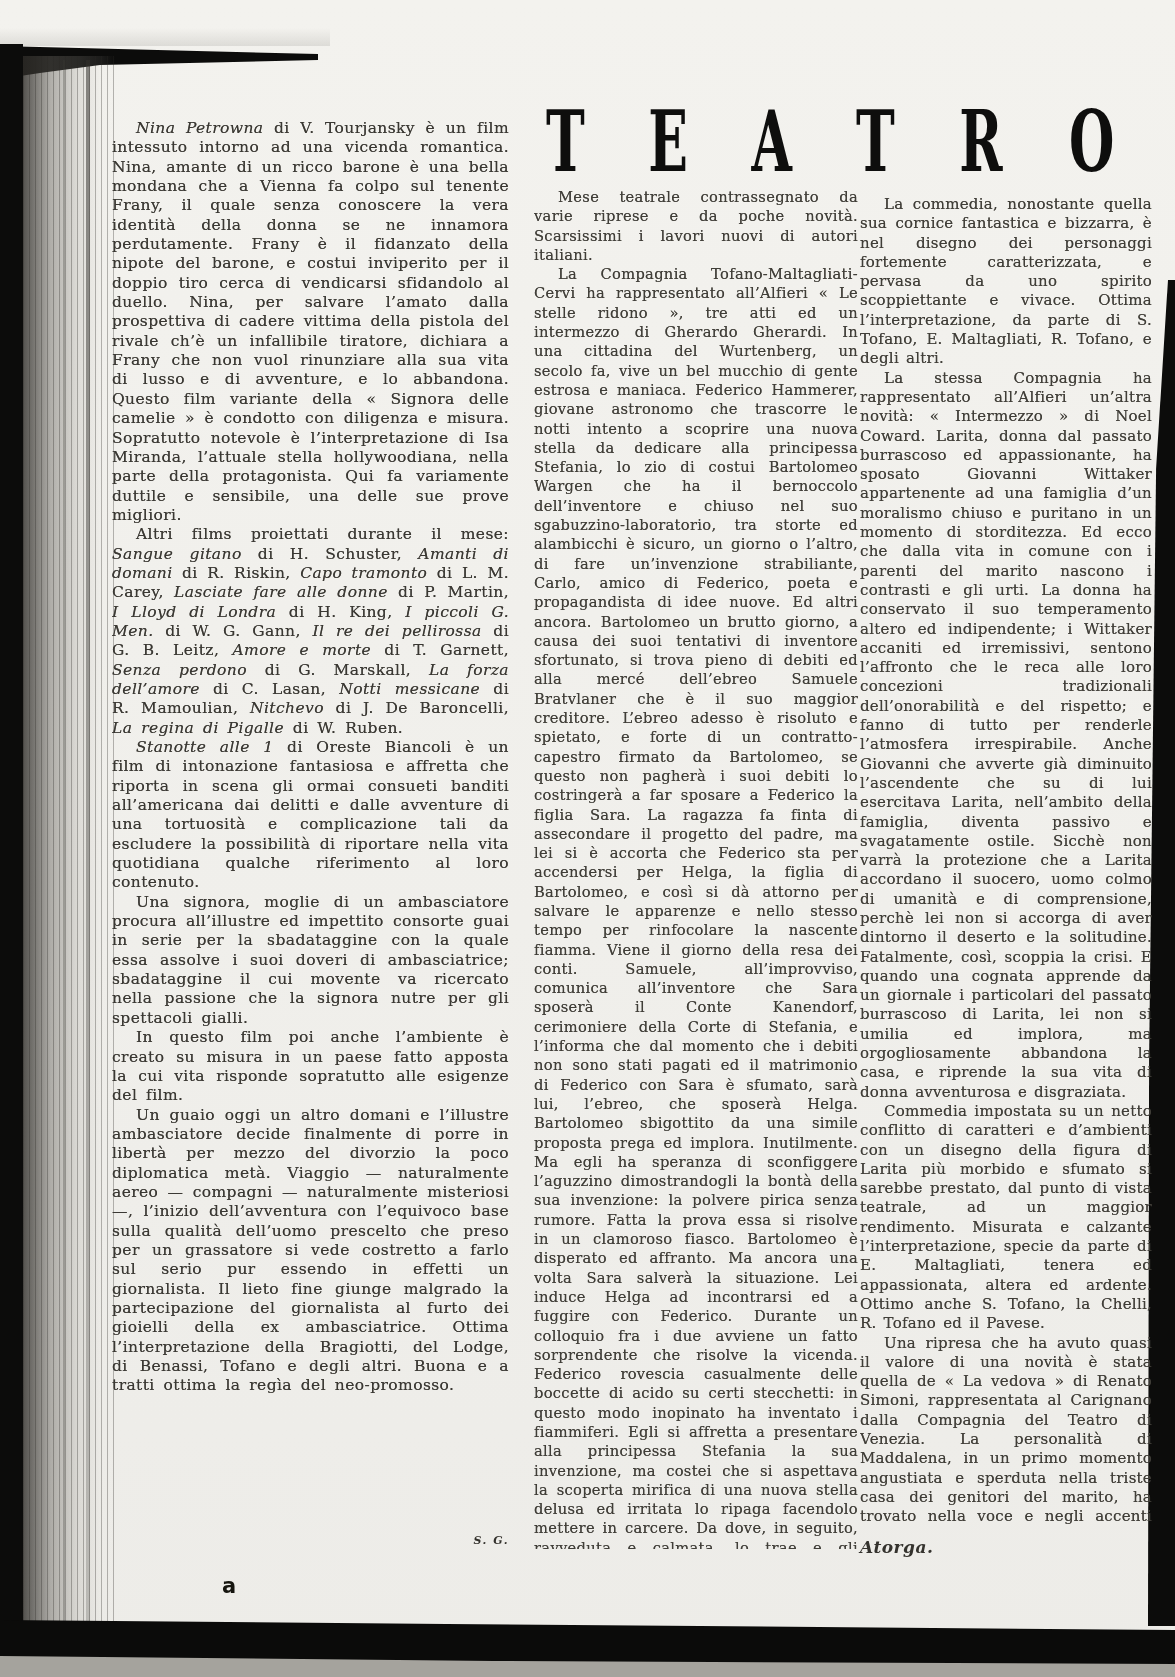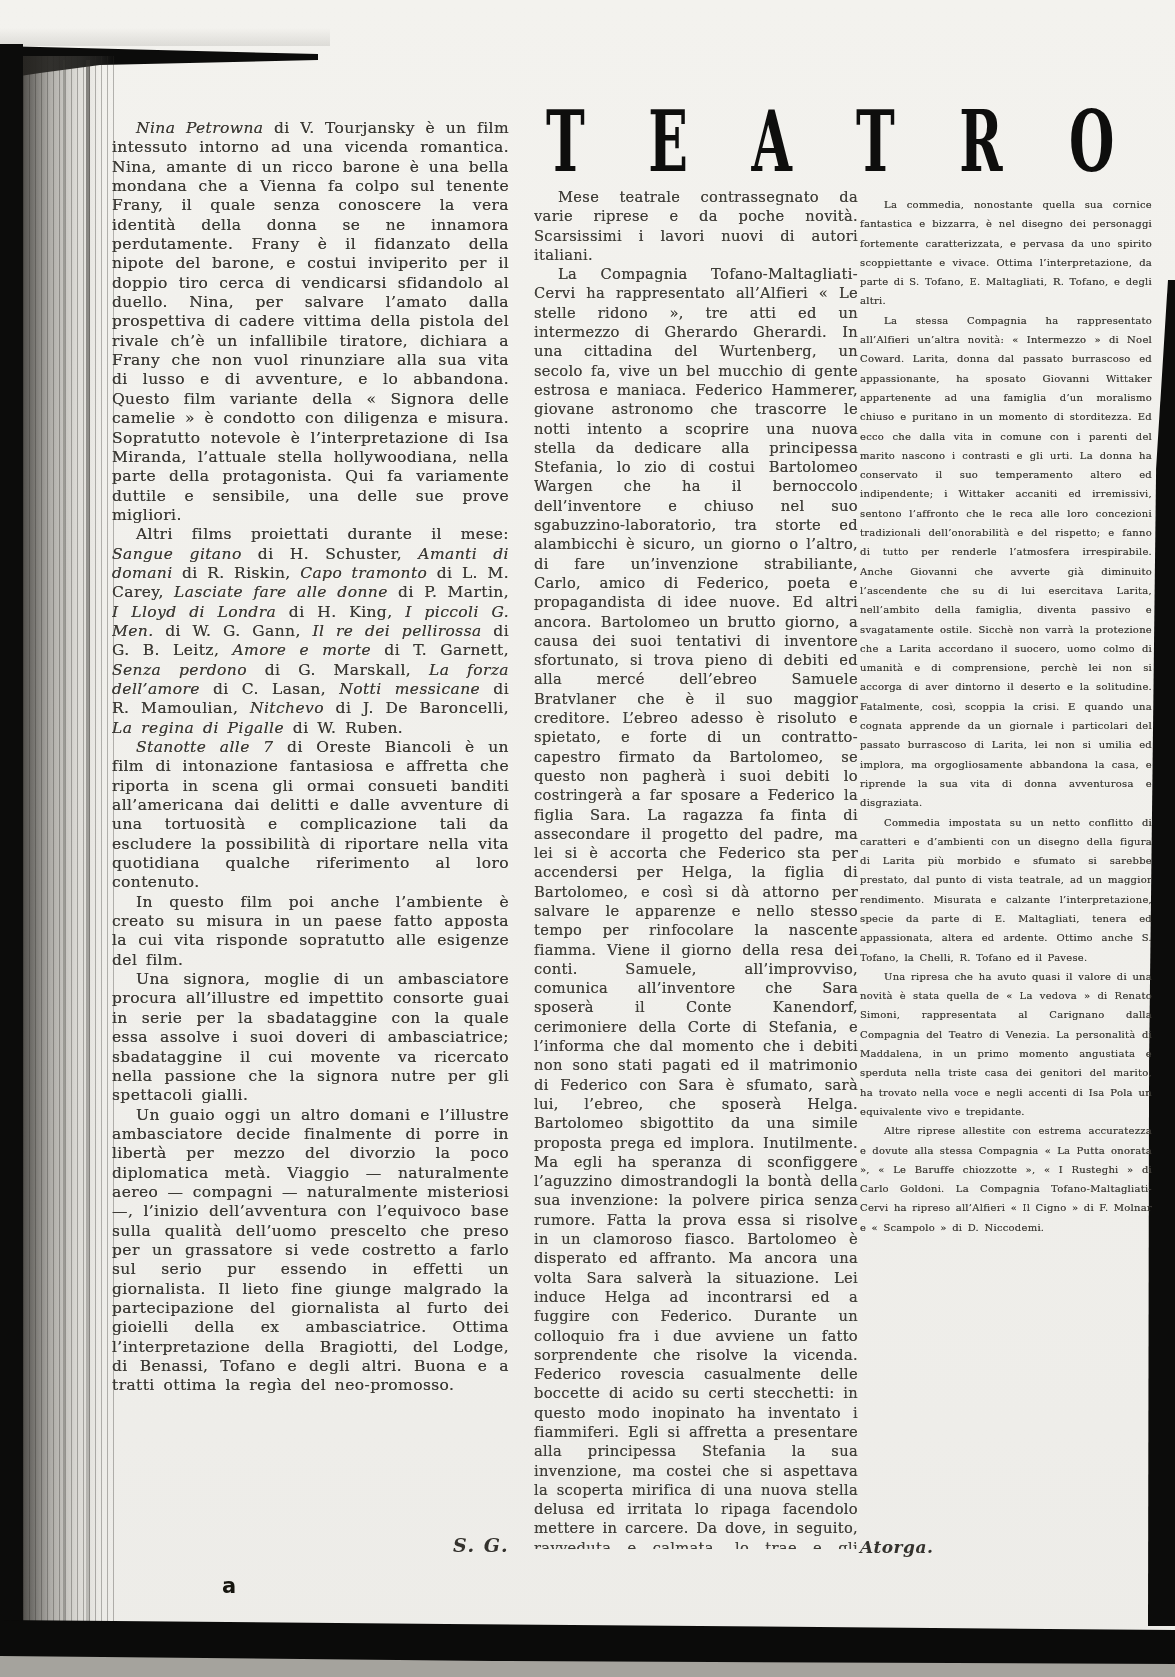--- a/index.html
+++ b/index.html
@@ -33,26 +33,26 @@
   .headline .letter{display:inline-block;transform:scaleX(.62);transform-origin:center;}
   
   .col{position:absolute;text-align:justify;color:#403e38;overflow:hidden;
     text-shadow:0 0 .4px rgba(64,62,56,.75);hyphens:auto;}
   .col p{margin:0;text-indent:24px;}
   .col .it{font-style:italic;}
   .col-left{left:112px;top:119px;width:397px;font-size:15.5px;line-height:19.35px;
     letter-spacing:.4px;word-spacing:3.5px;max-height:1402px;color:#3a3833;}
   .col-mid{left:534px;top:187px;width:324px;font-size:14.7px;line-height:19.3px;
     letter-spacing:.3px;word-spacing:2.6px;max-height:1362px;}
-  .col-right{left:860px;top:195px;width:292px;font-size:10px;line-height:19.3px;
+  .col-right{left:860px;top:195px;width:292px;font-size:15px;line-height:19.3px;
     letter-spacing:.25px;word-spacing:2px;max-height:1330px;}
   
   .sig{position:absolute;color:#34322d;font-style:italic;font-weight:bold;}
   .sig-left{left:112px;top:1534px;width:397px;text-align:right;padding-right:6px;
-    font-size:19px;letter-spacing:1.5px;}
+    font-size:11px;letter-spacing:1.5px;}
   .sig-right{left:860px;top:1537px;width:272px;text-align:left;font-size:17px;letter-spacing:.5px;}
   .pagemark{position:absolute;left:222px;top:1574px;color:#16150f;
     font-family:"DejaVu Sans","Liberation Sans",sans-serif;font-weight:bold;font-size:21px;}
 </style>
 </head>
 <body>
 
 <div class="scan">
 
   <div class="top-shadow"></div>
@@ -70,23 +70,23 @@
       <span class="letter">E</span>
       <span class="letter">A</span>
       <span class="letter">T</span>
       <span class="letter">R</span>
       <span class="letter">O</span>
     </h1>
 
   <div class="col col-left">
       <p><span class="it">Nina Petrowna</span><span> di V. Tourjansky è un film intessuto intorno ad una vicenda romantica. Nina, amante di un ricco barone è una bella mondana che a Vienna fa colpo sul tenente Frany, il quale senza conoscere la vera identità della donna se ne innamora perdutamente. Frany è il fidanzato della nipote del barone, e costui inviperito per il doppio tiro cerca di vendicarsi sfidandolo al duello. Nina, per salvare l’amato dalla prospettiva di cadere vittima della pistola del rivale ch’è un infallibile tiratore, dichiara a Frany che non vuol rinunziare alla sua vita di lusso e di avventure, e lo abbandona. Questo film variante della « Signora delle camelie » è condotto con diligenza e misura. Sopratutto notevole è l’interpretazione di Isa Miranda, l’attuale stella hollywoodiana, nella parte della protagonista. Qui fa variamente duttile e sensibile, una delle sue prove migliori.</span></p>
       <p><span>Altri films proiettati durante il mese: </span><span class="it">Sangue gitano</span><span> di H. Schuster, </span><span class="it">Amanti di domani</span><span> di R. Riskin, </span><span class="it">Capo tramonto</span><span> di L. M. Carey, </span><span class="it">Lasciate fare alle donne</span><span> di P. Martin, </span><span class="it">I Lloyd di Londra</span><span> di H. King, </span><span class="it">I piccoli G. Men.</span><span> di W. G. Gann, </span><span class="it">Il re dei pellirossa</span><span> di G. B. Leitz, </span><span class="it">Amore e morte</span><span> di T. Garnett, </span><span class="it">Senza perdono</span><span> di G. Marskall, </span><span class="it">La forza dell’amore</span><span> di C. Lasan, </span><span class="it">Notti messicane</span><span> di R. Mamoulian, </span><span class="it">Nitchevo</span><span> di J. De Baroncelli, </span><span class="it">La regina di Pigalle</span><span> di W. Ruben.</span></p>
-      <p><span class="it">Stanotte alle 7</span><span> di Oreste Biancoli è un film di intonazione fantasiosa e affretta che riporta in scena gli ormai consueti banditi all’americana dai delitti e dalle avventure di una tortuosità e complicazione tali da escludere la possibilità di riportare nella vita quotidiana qualche riferimento al loro contenuto.</span></p>
+      <p><span class="it">Stanotte alle 1</span><span> di Oreste Biancoli è un film di intonazione fantasiosa e affretta che riporta in scena gli ormai consueti banditi all’americana dai delitti e dalle avventure di una tortuosità e complicazione tali da escludere la possibilità di riportare nella vita quotidiana qualche riferimento al loro contenuto.</span></p>
+      <p><span>Una signora, moglie di un ambasciatore procura all’illustre ed impettito consorte guai in serie per la sbadataggine con la quale essa assolve i suoi doveri di ambasciatrice; sbadataggine il cui movente va ricercato nella passione che la signora nutre per gli spettacoli gialli.</span></p>
       <p><span>In questo film poi anche l’ambiente è creato su misura in un paese fatto apposta la cui vita risponde sopratutto alle esigenze del film.</span></p>
-      <p><span>Una signora, moglie di un ambasciatore procura all’illustre ed impettito consorte guai in serie per la sbadataggine con la quale essa assolve i suoi doveri di ambasciatrice; sbadataggine il cui movente va ricercato nella passione che la signora nutre per gli spettacoli gialli.</span></p>
       <p><span>Un guaio oggi un altro domani e l’illustre ambasciatore decide finalmente di porre in libertà per mezzo del divorzio la poco diplomatica metà. Viaggio — naturalmente aereo — compagni — naturalmente misteriosi —, l’inizio dell’avventura con l’equivoco base sulla qualità dell’uomo prescelto che preso per un grassatore si vede costretto a farlo sul serio pur essendo in effetti un giornalista. Il lieto fine giunge malgrado la partecipazione del giornalista al furto dei gioielli della ex ambasciatrice. Ottima l’interpretazione della Bragiotti, del Lodge, di Benassi, Tofano e degli altri. Buona e a tratti ottima la regìa del neo-promosso.</span></p>
     </div>
   <div class="col col-mid">
       <p><span>Mese teatrale contrassegnato da varie riprese e da poche novità. Scarsissimi i lavori nuovi di autori italiani.</span></p>
       <p><span>La Compagnia Tofano-Maltagliati-Cervi ha rappresentato all’Alfieri « Le stelle ridono », tre atti ed un intermezzo di Gherardo Gherardi. In una cittadina del Wurtenberg, un secolo fa, vive un bel mucchio di gente estrosa e maniaca. Federico Hammerer, giovane astronomo che trascorre le notti intento a scoprire una nuova stella da dedicare alla principessa Stefania, lo zio di costui Bartolomeo Wargen che ha il bernoccolo dell’inventore e chiuso nel suo sgabuzzino-laboratorio, tra storte ed alambicchi è sicuro, un giorno o l’altro, di fare un’invenzione strabiliante, Carlo, amico di Federico, poeta e propagandista di idee nuove. Ed altri ancora. Bartolomeo un brutto giorno, a causa dei suoi tentativi di inventore sfortunato, si trova pieno di debiti ed alla mercé dell’ebreo Samuele Bratvlaner che è il suo maggior creditore. L’ebreo adesso è risoluto e spietato, e forte di un contratto-capestro firmato da Bartolomeo, se questo non pagherà i suoi debiti lo costringerà a far sposare a Federico la figlia Sara. La ragazza fa finta di assecondare il progetto del padre, ma lei si è accorta che Federico sta per accendersi per Helga, la figlia di Bartolomeo, e così si dà attorno per salvare le apparenze e nello stesso tempo per rinfocolare la nascente fiamma. Viene il giorno della resa dei conti. Samuele, all’improvviso, comunica all’inventore che Sara sposerà il Conte Kanendorf, cerimoniere della Corte di Stefania, e l’informa che dal momento che i debiti non sono stati pagati ed il matrimonio di Federico con Sara è sfumato, sarà lui, l’ebreo, che sposerà Helga. Bartolomeo sbigottito da una simile proposta prega ed implora. Inutilmente. Ma egli ha speranza di sconfiggere l’aguzzino dimostrandogli la bontà della sua invenzione: la polvere pirica senza rumore. Fatta la prova essa si risolve in un clamoroso fiasco. Bartolomeo è disperato ed affranto. Ma ancora una volta Sara salverà la situazione. Lei induce Helga ad incontrarsi ed a fuggire con Federico. Durante un colloquio fra i due avviene un fatto sorprendente che risolve la vicenda. Federico rovescia casualmente delle boccette di acido su certi stecchetti: in questo modo inopinato ha inventato i fiammiferi. Egli si affretta a presentare alla principessa Stefania la sua invenzione, ma costei che si aspettava la scoperta mirifica di una nuova stella delusa ed irritata lo ripaga facendolo mettere in carcere. Da dove, in seguito, ravveduta e calmata, lo trae e gli concede il brevetto per lo sfruttamento dell’invenzione. Così tutto si sistema e pacifica.</span></p>
     </div>
   <div class="col col-right">
       <p><span>La commedia, nonostante quella sua cornice fantastica e bizzarra, è nel disegno dei personaggi fortemente caratterizzata, e pervasa da uno spirito scoppiettante e vivace. Ottima l’interpretazione, da parte di S. Tofano, E. Maltagliati, R. Tofano, e degli altri.</span></p>
       <p><span>La stessa Compagnia ha rappresentato all’Alfieri un’altra novità: « Intermezzo » di Noel Coward. Larita, donna dal passato burrascoso ed appassionante, ha sposato Giovanni Wittaker appartenente ad una famiglia d’un moralismo chiuso e puritano in un momento di storditezza. Ed ecco che dalla vita in comune con i parenti del marito nascono i contrasti e gli urti. La donna ha conservato il suo temperamento altero ed indipendente; i Wittaker accaniti ed irremissivi, sentono l’affronto che le reca alle loro concezioni tradizionali dell’onorabilità e del rispetto; e fanno di tutto per renderle l’atmosfera irrespirabile. Anche Giovanni che avverte già diminuito l’ascendente che su di lui esercitava Larita, nell’ambito della famiglia, diventa passivo e svagatamente ostile. Sicchè non varrà la protezione che a Larita accordano il suocero, uomo colmo di umanità e di comprensione, perchè lei non si accorga di aver dintorno il deserto e la solitudine. Fatalmente, così, scoppia la crisi. E quando una cognata apprende da un giornale i particolari del passato burrascoso di Larita, lei non si umilia ed implora, ma orgogliosamente abbandona la casa, e riprende la sua vita di donna avventurosa e disgraziata.</span></p>
       <p><span>Commedia impostata su un netto conflitto di caratteri e d’ambienti con un disegno della figura di Larita più morbido e sfumato si sarebbe prestato, dal punto di vista teatrale, ad un maggior rendimento. Misurata e calzante l’interpretazione, specie da parte di E. Maltagliati, tenera ed appassionata, altera ed ardente. Ottimo anche S. Tofano, la Chelli, R. Tofano ed il Pavese.</span></p>

